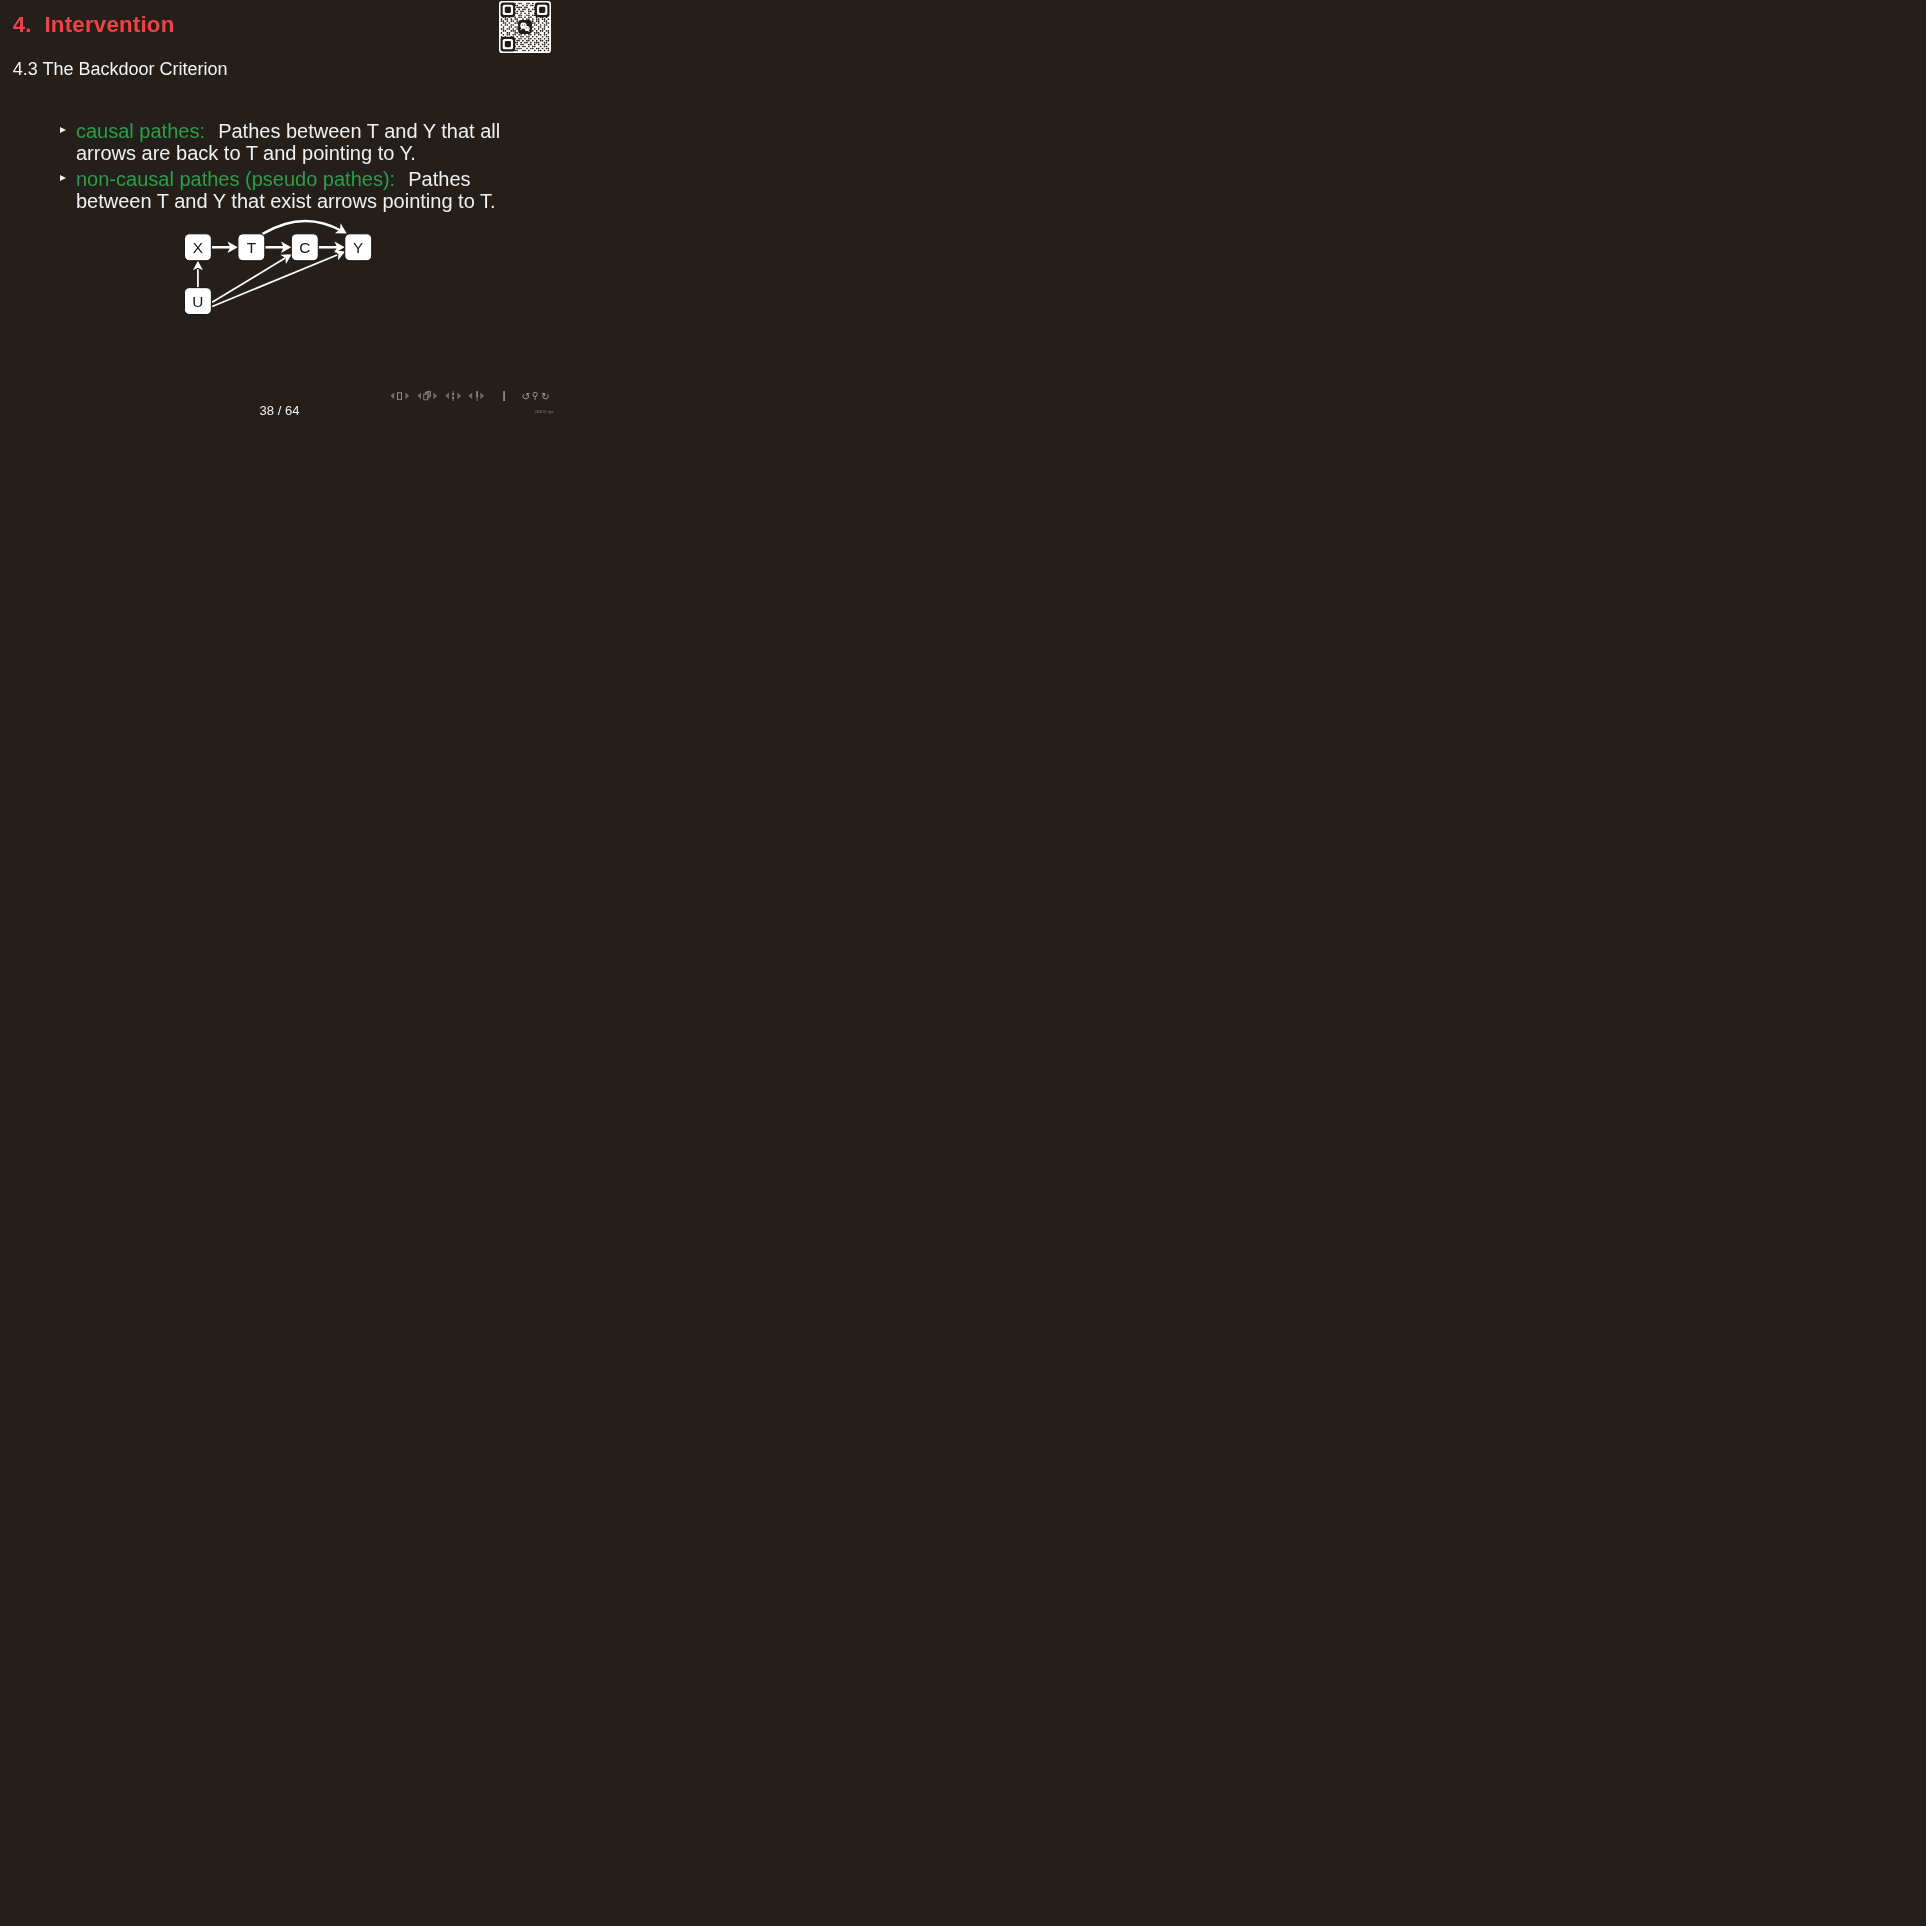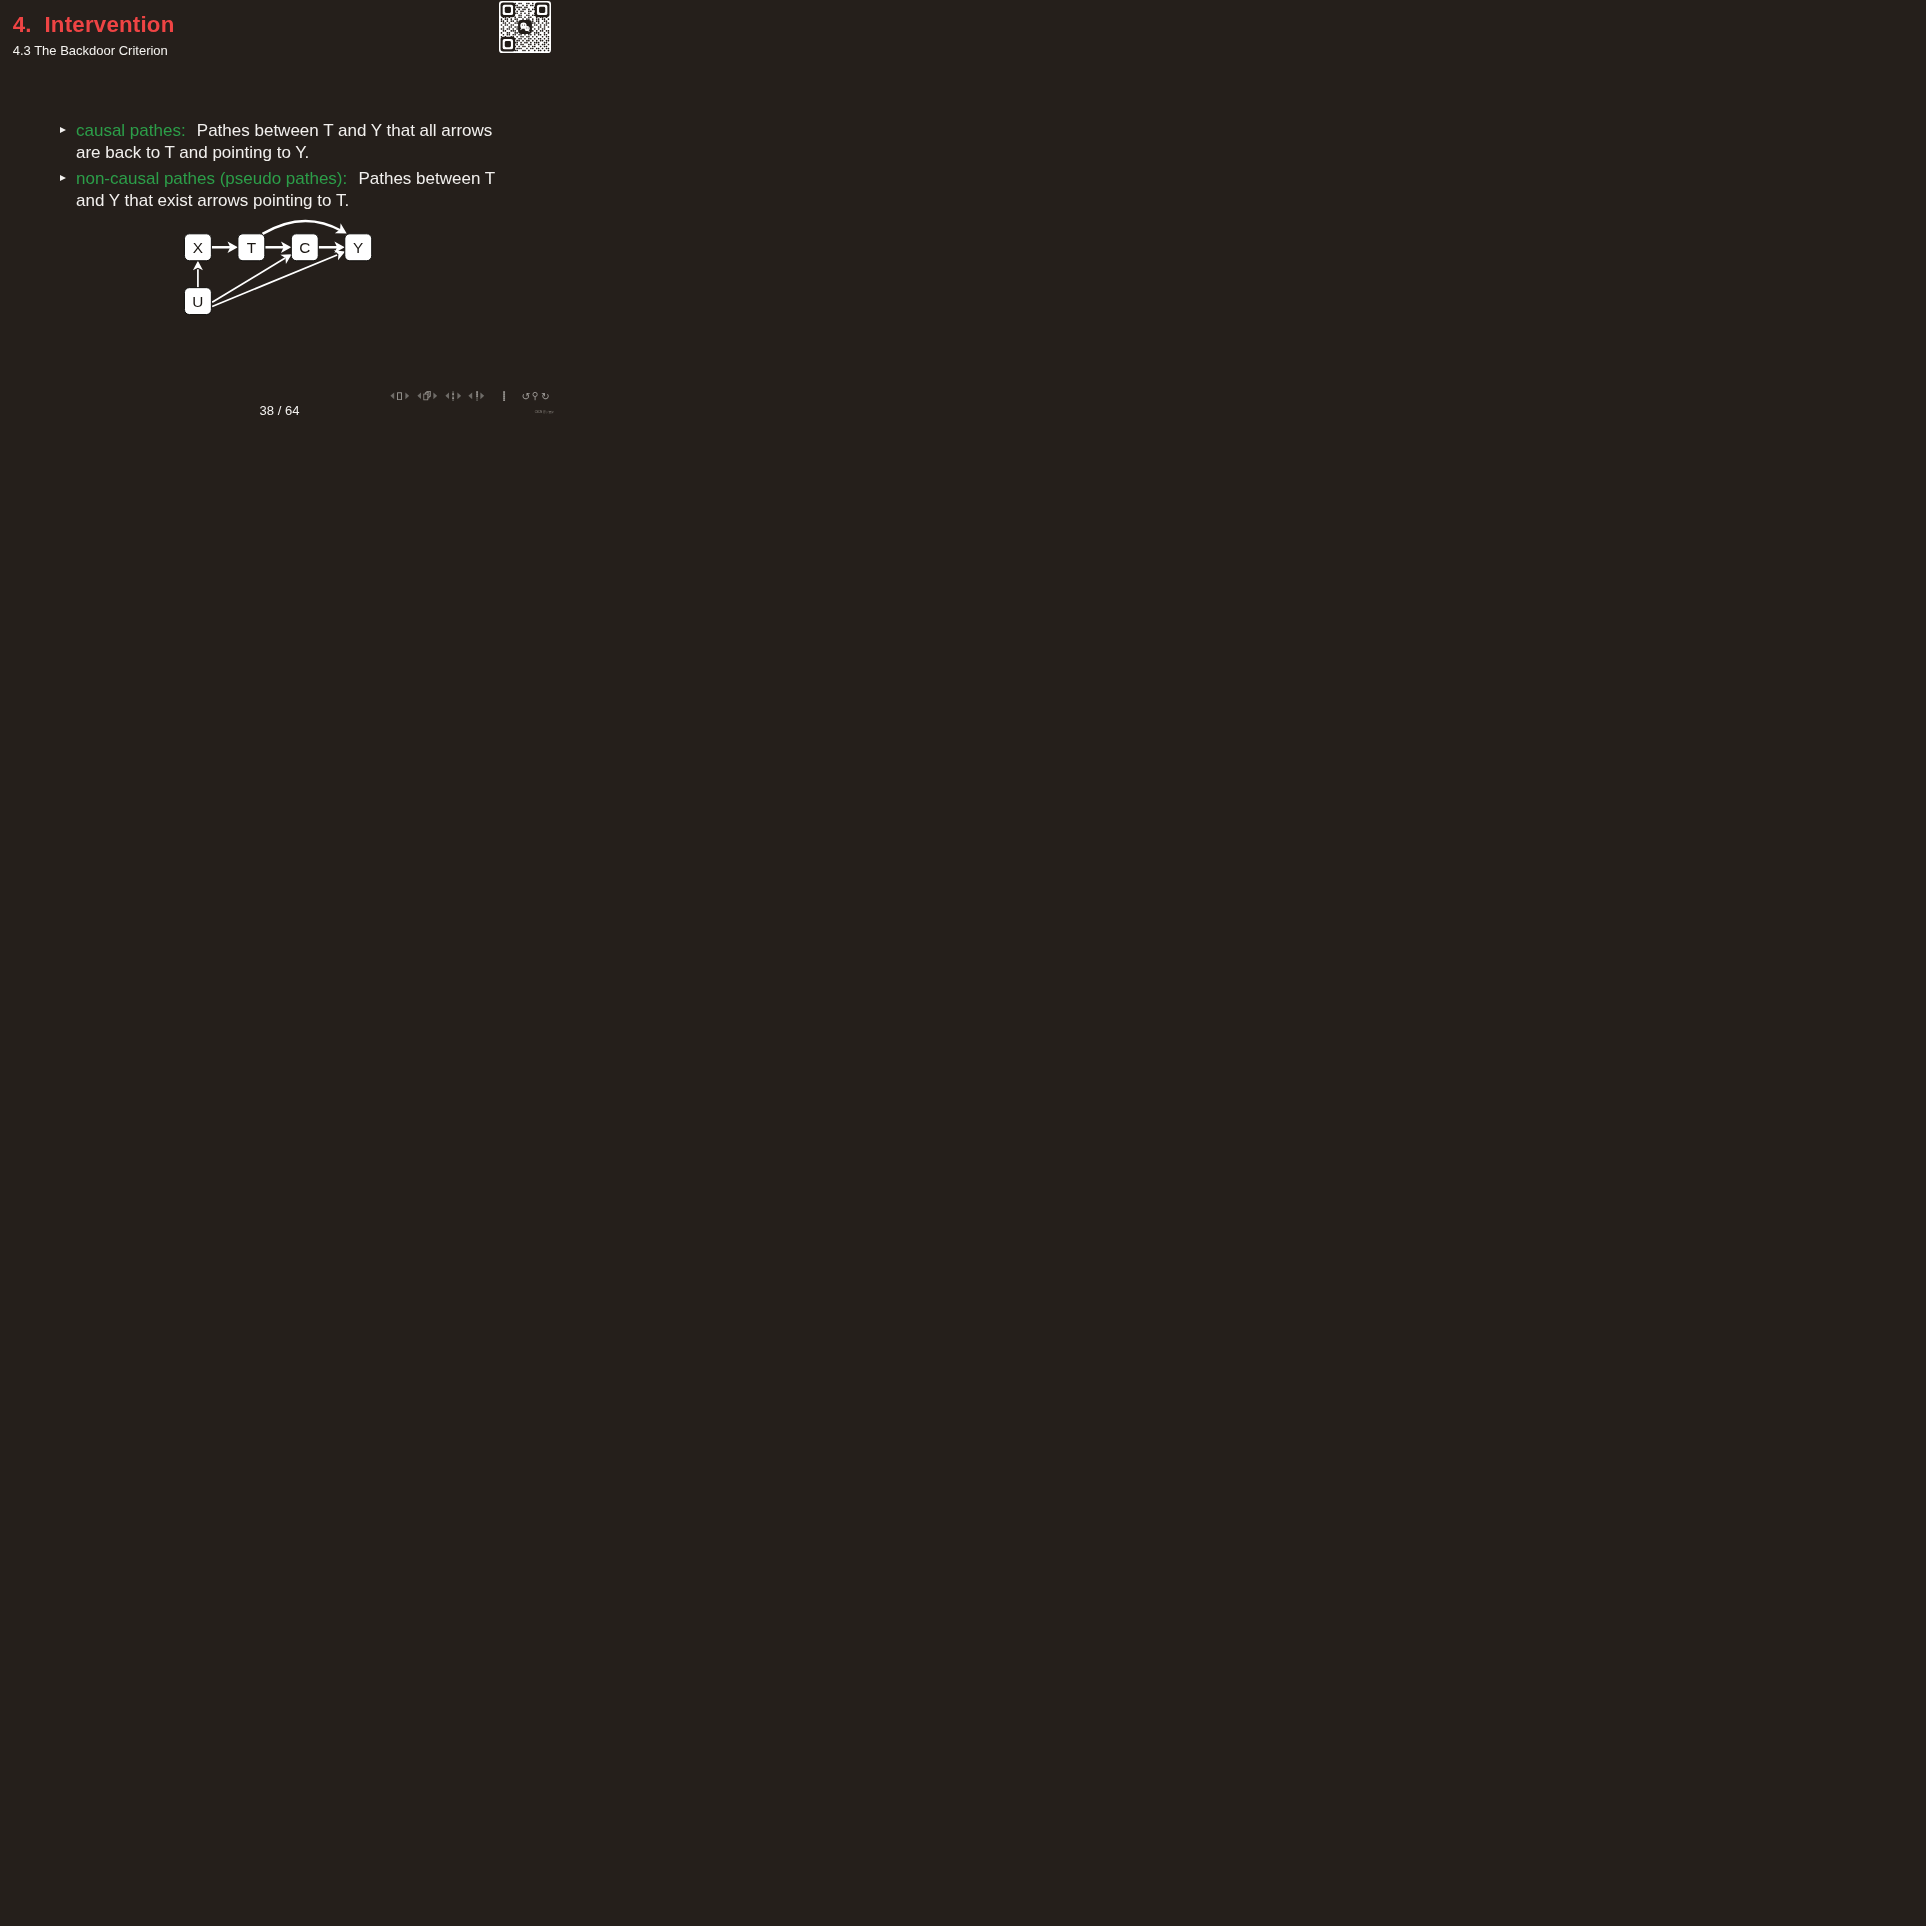--- a/index.html
+++ b/index.html
@@ -1,24 +1,24 @@
 <!DOCTYPE html>
 <html style="font-size:6.2px"><head>
 <meta charset="utf-8">
 <style>
   html,body{margin:0;padding:0;background:#251f1b;}
   .stage{position:relative;width:555px;height:417px;background:#251f1b;overflow:hidden;
          font-family:"Liberation Sans",sans-serif;}
   .title{position:absolute;left:12.7px;top:11.6px;font-size:22.3px;font-weight:700;color:#ef4444;
          letter-spacing:0.2px;white-space:pre;}
-  .subtitle{position:absolute;left:12.7px;top:43px;font-size:13px;font-weight:400;color:#f5f3f0;white-space:pre;text-align:center;}
+  .subtitle{position:absolute;left:12.7px;top:59px;font-size:18px;font-weight:400;color:#f5f3f0;white-space:pre;text-align:center;}
   .qr{position:absolute;left:499px;top:0.8px;width:52px;height:52px;background:#ffffff;border-radius:3.1px;}
   .qr svg{position:absolute;left:0;top:0;}
   .bullets{position:absolute;left:60px;top:120px;width:443px;margin:0;padding:0;list-style:none;
-           font-size:17px;line-height:22.3px;color:#f2f0ee;}
+           font-size:20px;line-height:22.3px;color:#f2f0ee;}
   .bullets li{position:relative;padding-left:16px;margin-bottom:3.5px;}
   .tri{position:absolute;left:0;top:6.5px;width:0;height:0;
        border-top:3.9px solid transparent;border-bottom:3.9px solid transparent;
        border-left:6.5px solid #f2f0ee;}
   .hl{color:#2c9e49;}
   .b-rest{margin-left:.38em;}
   .diagram-svg{position:absolute;left:166px;top:208px;}
   .page{position:absolute;top:403px;left:50%;transform:translateX(-45%);font-size:13px;color:#f2f0ee;}
   .watermark{position:absolute;right:1.2px;top:410px;font-size:2.7px;color:#8e8983;}
   .nav{position:absolute;top:391px;right:5.4px;display:flex;align-items:center;}

